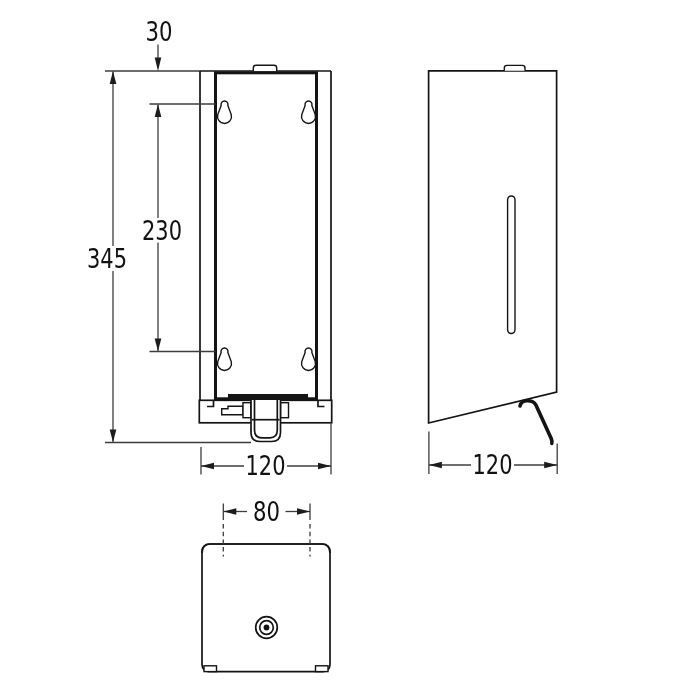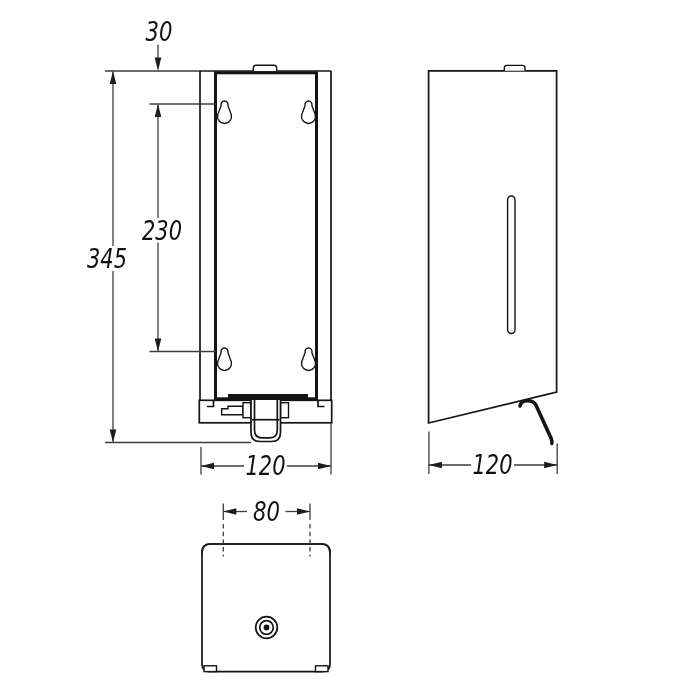--- a/index.html
+++ b/index.html
@@ -1,16 +1,16 @@
 <!DOCTYPE html>
 <html><head>
 <meta charset="utf-8">
 <style>
   html,body{margin:0;padding:0;background:#ffffff;}
-  .sheet{position:relative;width:700px;height:700px;background:#ffffff;overflow:hidden;font-style:italic;}
+  .sheet{position:relative;width:700px;height:700px;background:#ffffff;overflow:hidden;}
   svg{display:block;}
   .oline{stroke:#141414;stroke-width:1.7;fill:none;stroke-linecap:butt;}
   .oline-thick{stroke:#141414;stroke-width:3;fill:none;}
   .ofill{fill:#ffffff;stroke:#141414;stroke-width:1.7;}
   .ofill-thin{fill:#ffffff;stroke:#141414;stroke-width:1.4;}
   .dim{stroke:#3d3d3d;stroke-width:1.3;fill:none;}
   .dimdash{stroke:#3d3d3d;stroke-width:1.3;fill:none;stroke-dasharray:4.5 3.2;}
   .arrow{fill:#1c1c1c;stroke:none;}
   .dimtext{font-family:"DejaVu Sans","Liberation Sans",sans-serif;font-size:26px;fill:#111111;}
   .lever{stroke:#141414;stroke-width:3.6;fill:none;stroke-linecap:round;stroke-linejoin:round;}

